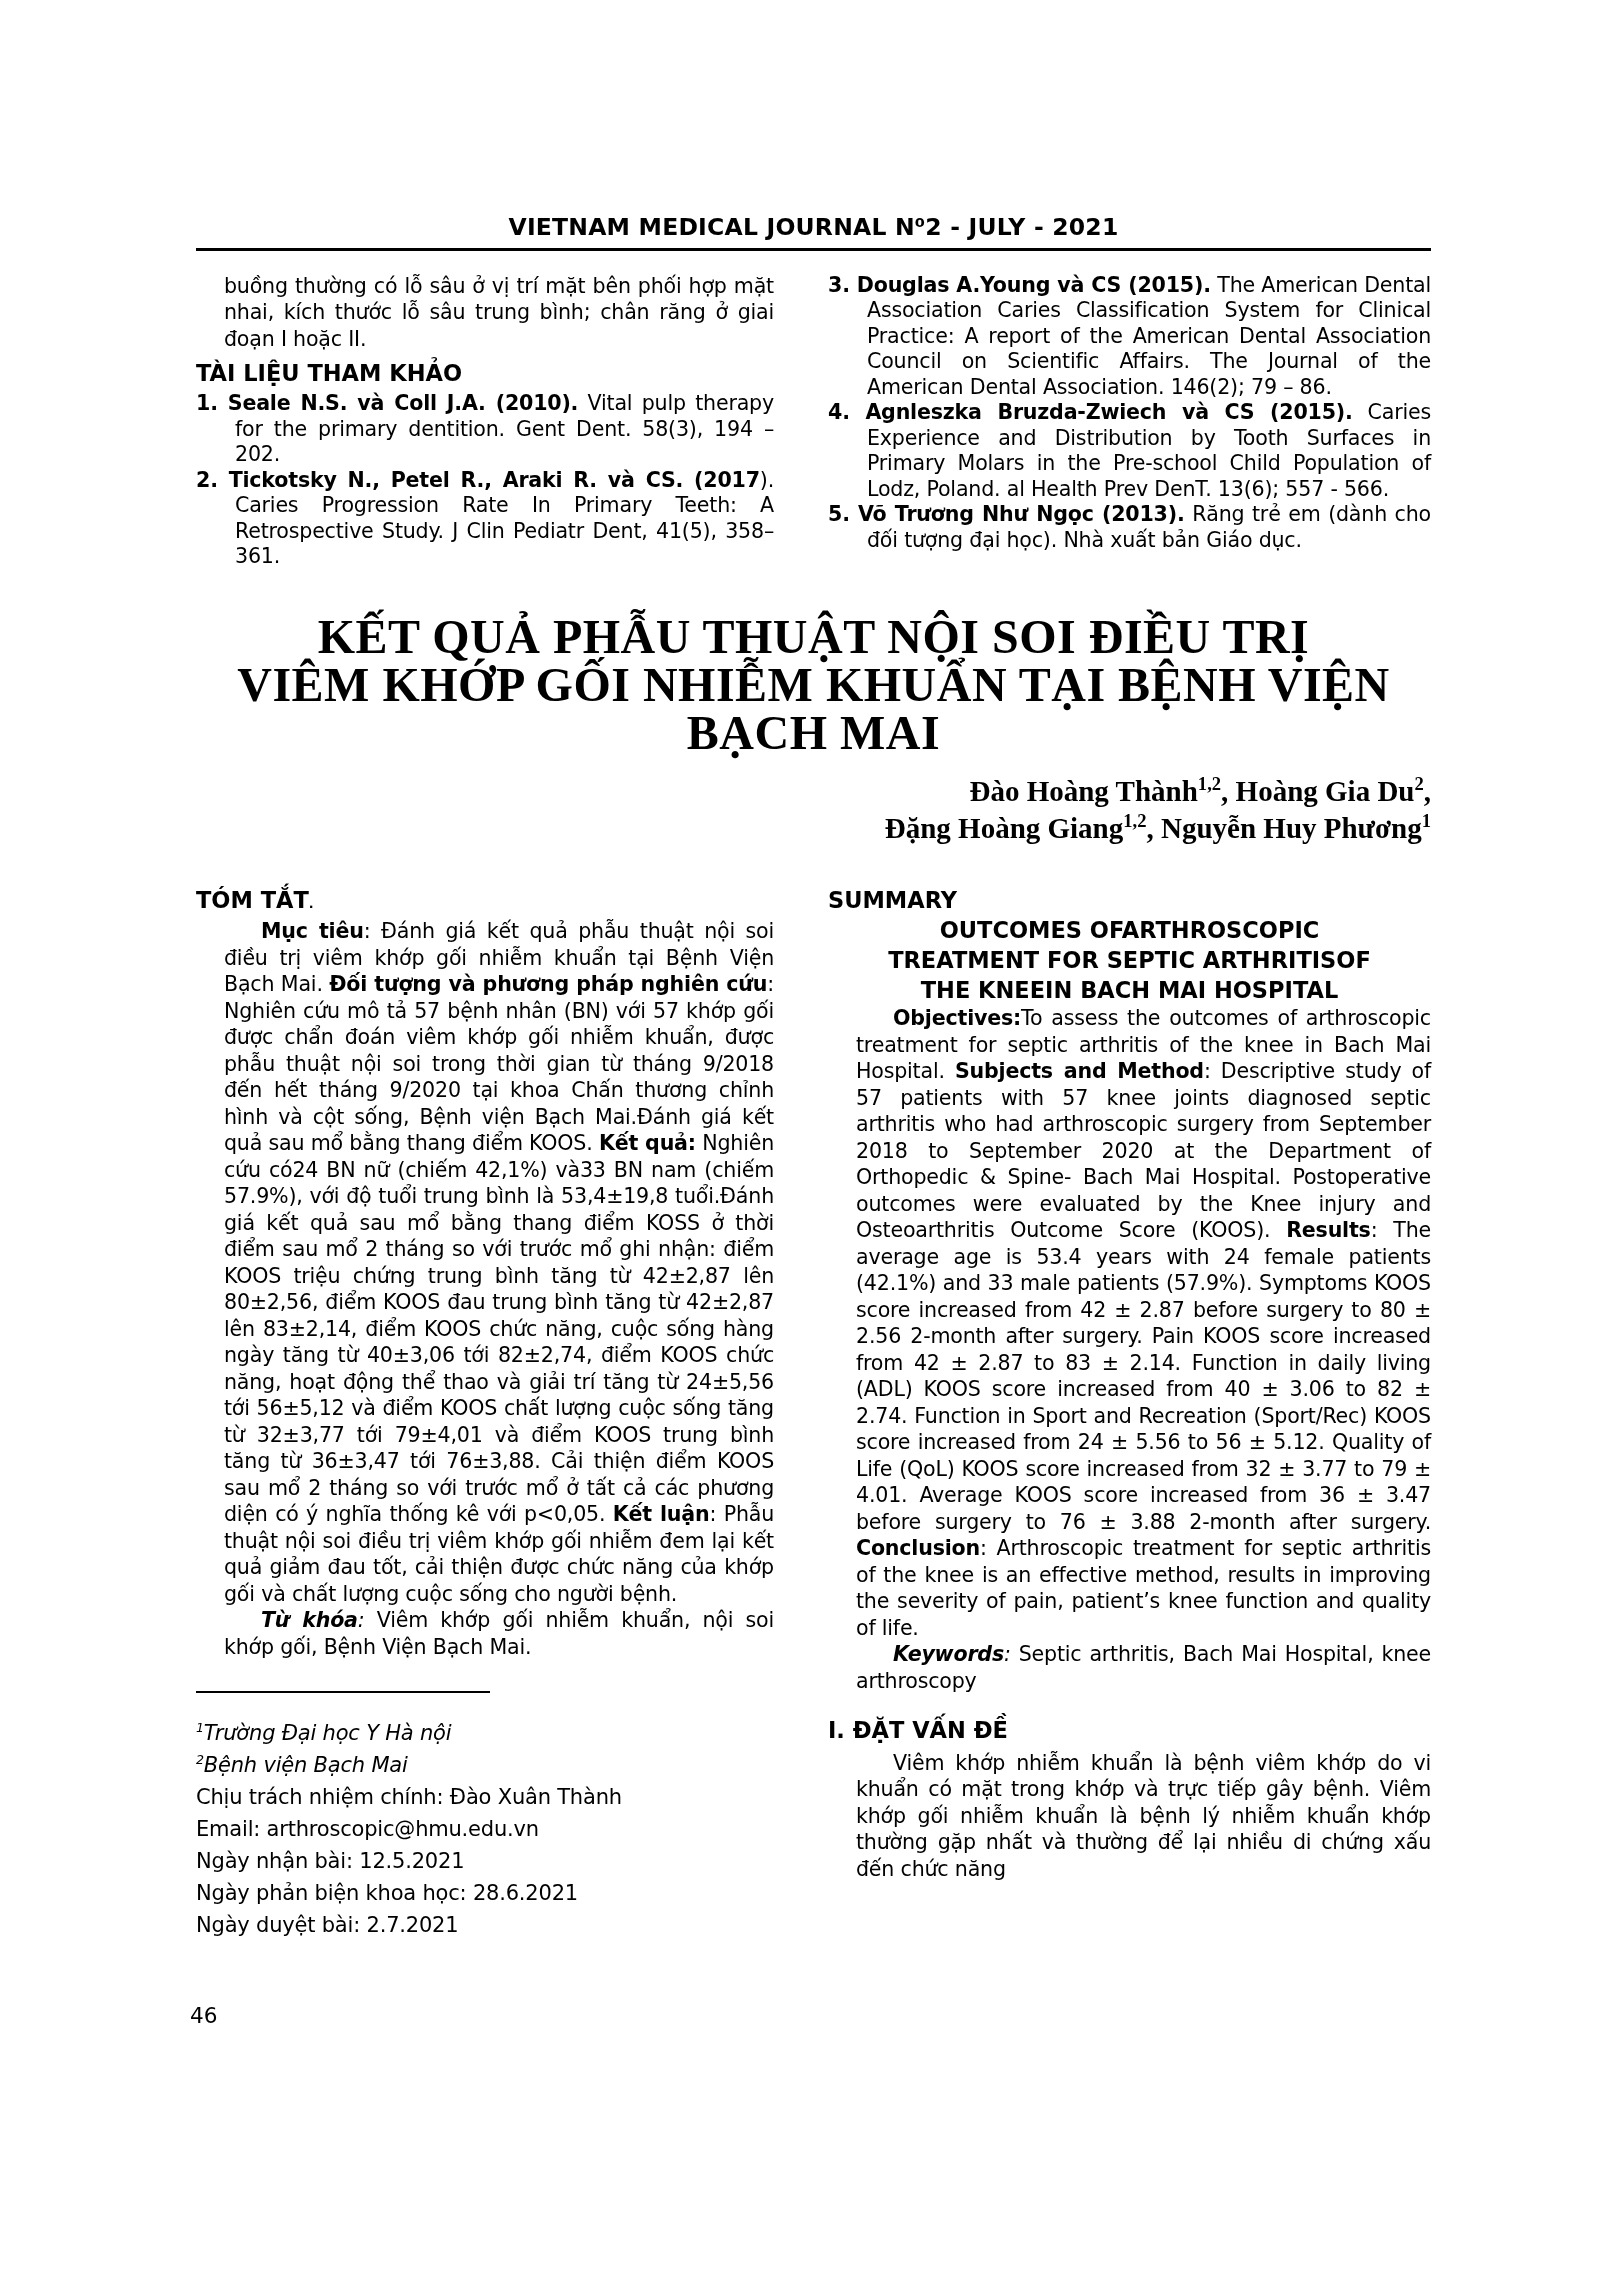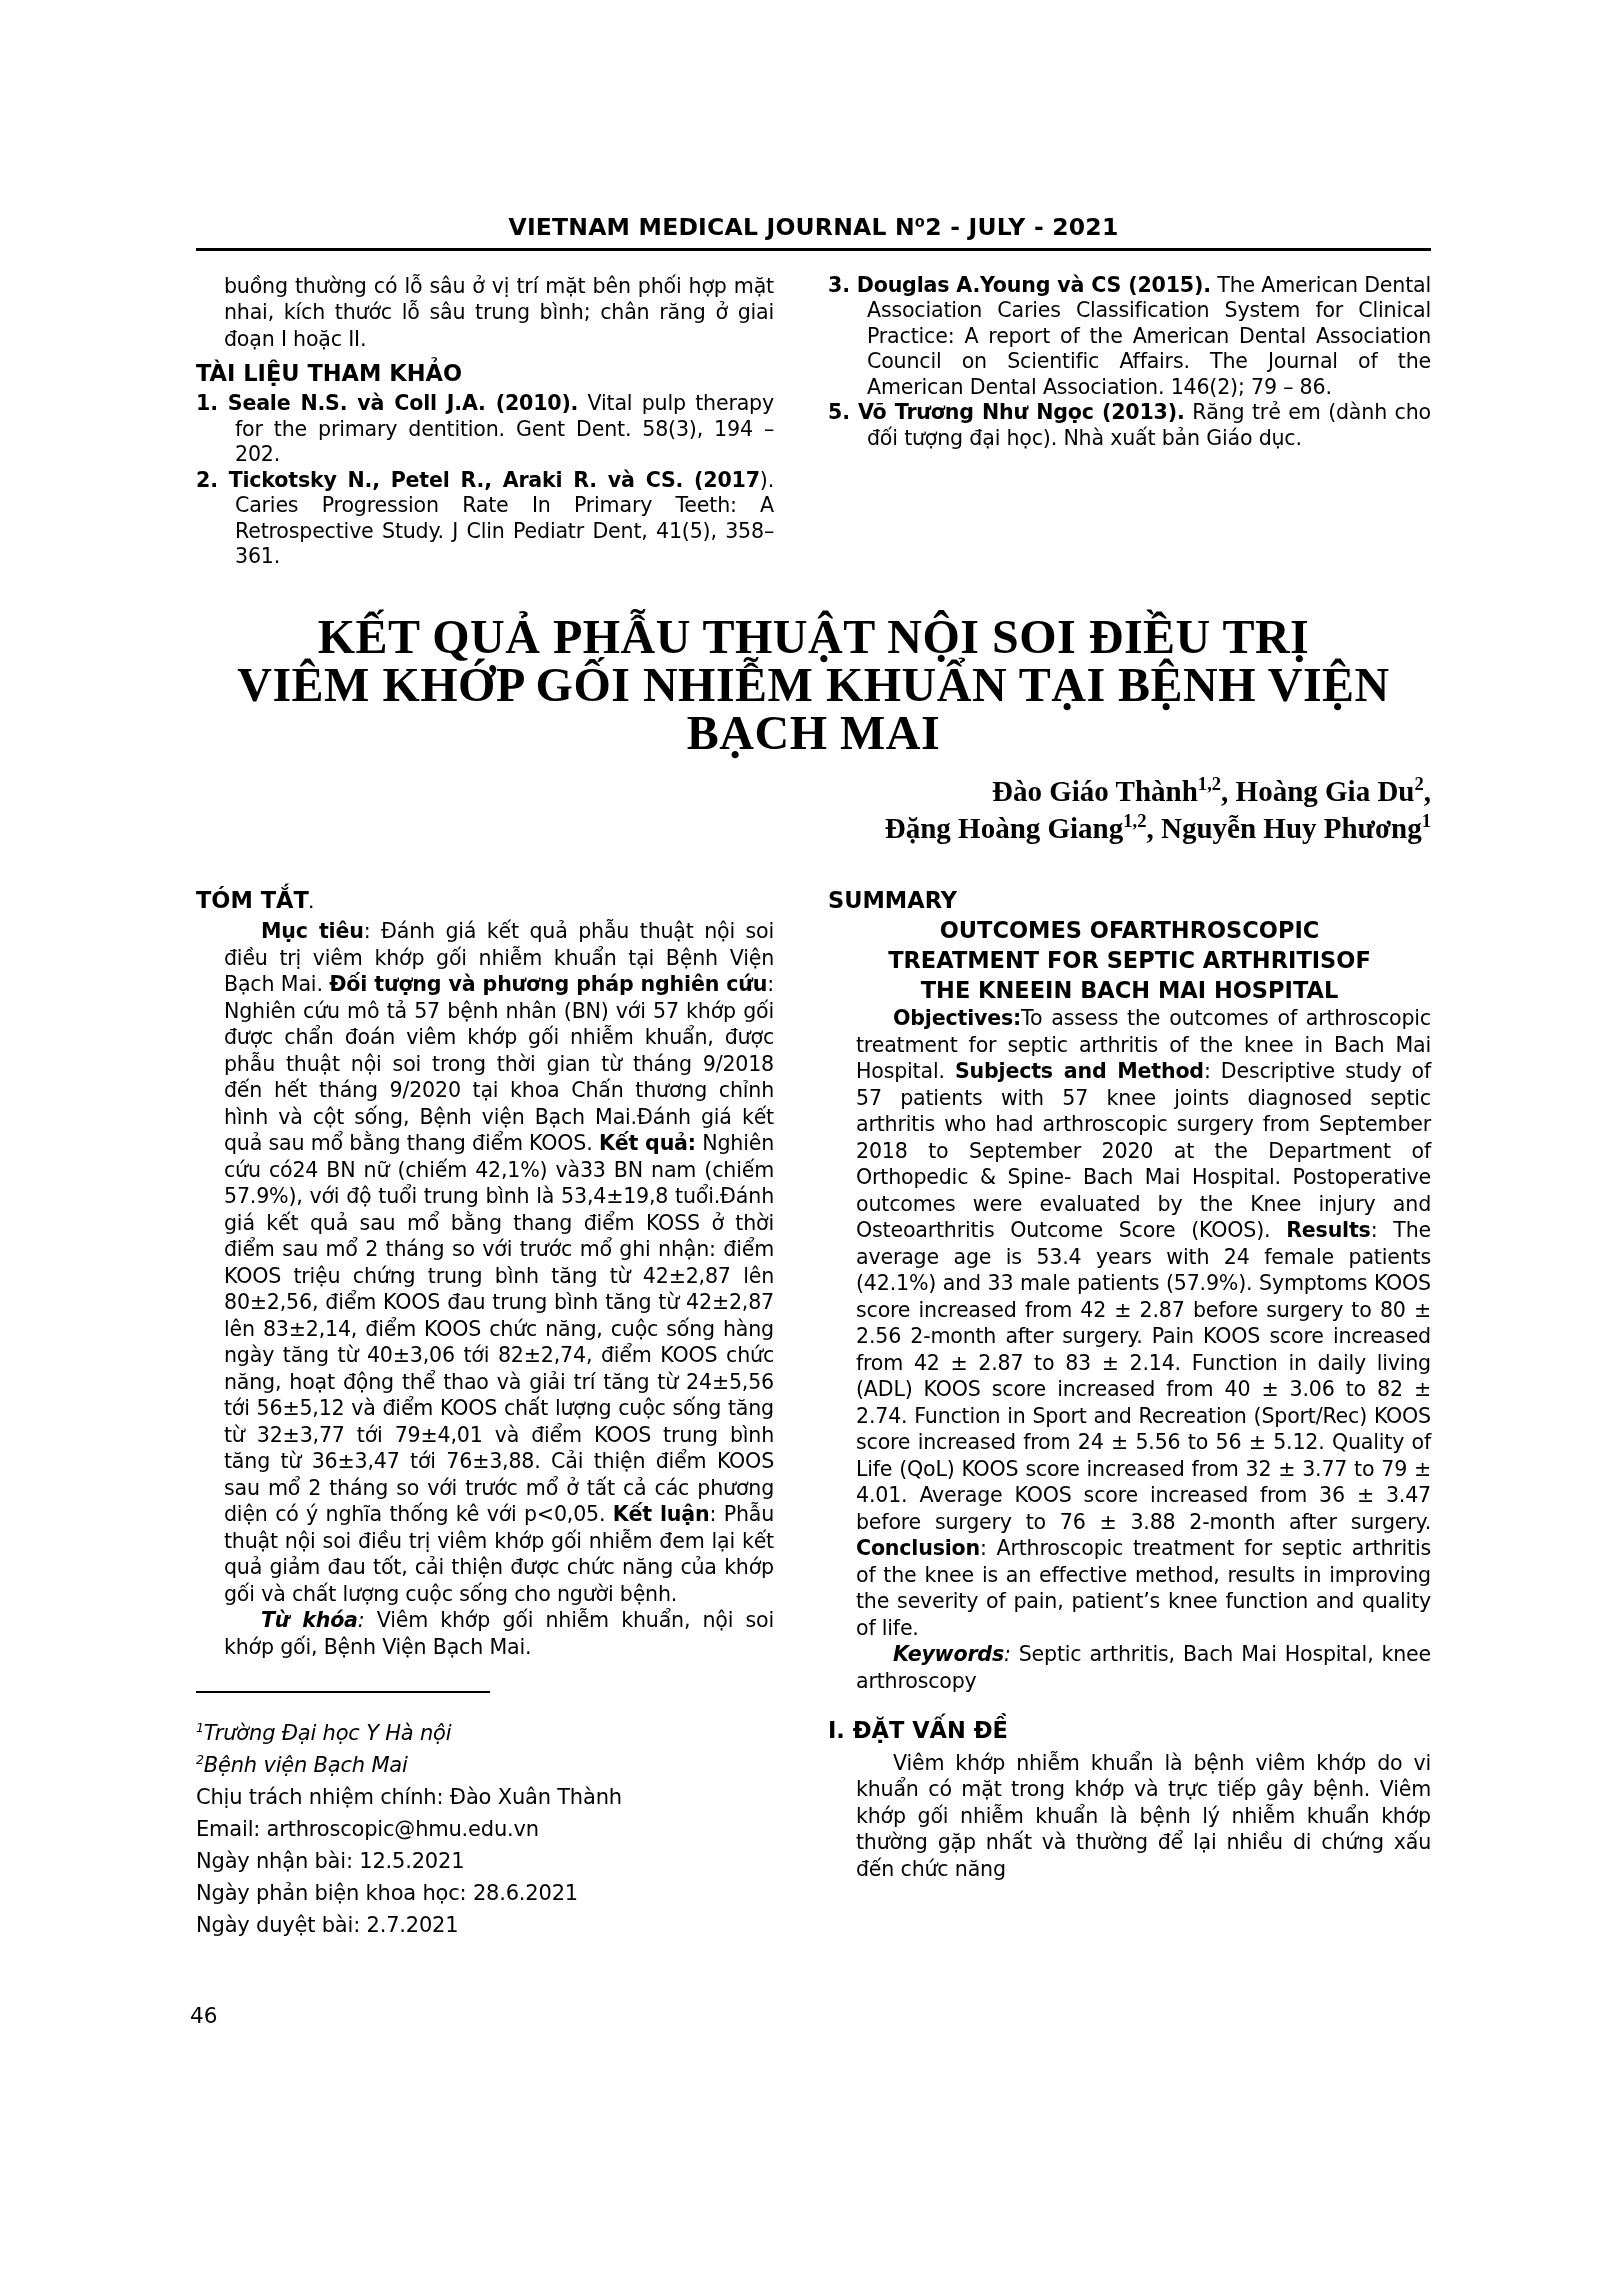--- a/index.html
+++ b/index.html
@@ -51,32 +51,33 @@
         <p class="body-text just">buồng thường có lỗ sâu ở vị trí mặt bên phối hợp mặt nhai, kích thước lỗ sâu trung bình; chân răng ở giai đoạn I hoặc II.</p>
         <h3 class="sec refs-heading">TÀI LIỆU THAM KHẢO</h3>
         <div>
             <p class="ref"><span class="b">1. </span><span class="b">Seale N.S. và Coll J.A. (2010).</span><span> Vital pulp therapy for the primary dentition. Gent Dent. 58(3), 194 – 202.</span></p>
             <p class="ref"><span class="b">2. </span><span class="b">Tickotsky N., Petel R., Araki R. và CS. (2017</span><span>). Caries Progression Rate In Primary Teeth: A Retrospective Study. J Clin Pediatr Dent, 41(5), 358–361.</span></p>
           </div>
       </div>
       <div>
         <div>
             <p class="ref"><span class="b">3. </span><span class="b">Douglas A.Young và CS (2015).</span><span> The American Dental Association Caries Classification System for Clinical Practice: A report of the American Dental Association Council on Scientific Affairs. The Journal of the American Dental Association. 146(2); 79 – 86.</span></p>
+            <p class="ref"><span class="b">4. </span><span class="b">Agnleszka Bruzda-Zwiech và CS (2015).</span><span> Caries Experience and Distribution by Tooth Surfaces in Primary Molars in the Pre-school Child Population of Lodz, Poland. al Health Prev DenT. 13(6); 557 - 566.</span></p>
             <p class="ref"><span class="b">5. </span><span class="b">Võ Trương Như Ngọc (2013).</span><span> Răng trẻ em (dành cho đối tượng đại học). Nhà xuất bản Giáo dục.</span></p>
           </div>
       </div>
     </div>
 
     <h1 class="article-title">
       <div>KẾT QUẢ PHẪU THUẬT NỘI SOI ĐIỀU TRỊ</div>
       <div>VIÊM KHỚP GỐI NHIỄM KHUẨN TẠI BỆNH VIỆN BẠCH MAI</div>
     </h1>
 
     <div class="authors">
-      <div><span>Đào Giáo Thành</span><sup>1,2</sup><span>, Hoàng Gia Du</span><sup>2</sup><span>,</span></div>
+      <div><span>Đào Hoàng Thành</span><sup>1,2</sup><span>, Hoàng Gia Du</span><sup>2</sup><span>,</span></div>
       <div><span>Đặng Hoàng Giang</span><sup>1,2</sup><span>, Nguyễn Huy Phương</span><sup>1</sup></div>
     </div>
 
     <div class="cols main-cols">
 
       <div>
         <h3 class="sec"><span>TÓM TẮT</span><span class="tomtat-dot">.</span></h3>
         <p class="body-text just indent"><span class="b">Mục tiêu</span><span>: Đánh giá kết quả phẫu thuật nội soi điều trị viêm khớp gối nhiễm khuẩn tại Bệnh Viện Bạch Mai. </span><span class="b">Đối tượng và phương pháp nghiên cứu</span><span>: Nghiên cứu mô tả 57 bệnh nhân (BN) với 57 khớp gối được chẩn đoán viêm khớp gối nhiễm khuẩn, được phẫu thuật nội soi trong thời gian từ tháng 9/2018 đến hết tháng 9/2020 tại khoa Chấn thương chỉnh hình và cột sống, Bệnh viện Bạch Mai.Đánh giá kết quả sau mổ bằng thang điểm KOOS. </span><span class="b">Kết quả:</span><span> Nghiên cứu có24 BN nữ (chiếm 42,1%) và33 BN nam (chiếm 57.9%), với độ tuổi trung bình là 53,4±19,8 tuổi.Đánh giá kết quả sau mổ bằng thang điểm KOSS ở thời điểm sau mổ 2 tháng so với trước mổ ghi nhận: điểm KOOS triệu chứng trung bình tăng từ 42±2,87 lên 80±2,56, điểm KOOS đau trung bình tăng từ 42±2,87 lên 83±2,14, điểm KOOS chức năng, cuộc sống hàng ngày tăng từ 40±3,06 tới 82±2,74, điểm KOOS chức năng, hoạt động thể thao và giải trí tăng từ 24±5,56 tới 56±5,12 và điểm KOOS chất lượng cuộc sống tăng từ 32±3,77 tới 79±4,01 và điểm KOOS trung bình tăng từ 36±3,47 tới 76±3,88. Cải thiện điểm KOOS sau mổ 2 tháng so với trước mổ ở tất cả các phương diện có ý nghĩa thống kê với p&lt;0,05. </span><span class="b">Kết luận</span><span>: Phẫu thuật nội soi điều trị viêm khớp gối nhiễm đem lại kết quả giảm đau tốt, cải thiện được chức năng của khớp  gối và chất lượng cuộc sống cho người bệnh.</span></p>
         <p class="body-text just indent"><span class="b i">Từ khóa</span><span class="i">: </span><span>Viêm khớp gối nhiễm khuẩn, nội soi khớp gối, Bệnh Viện Bạch Mai.</span></p>
 

